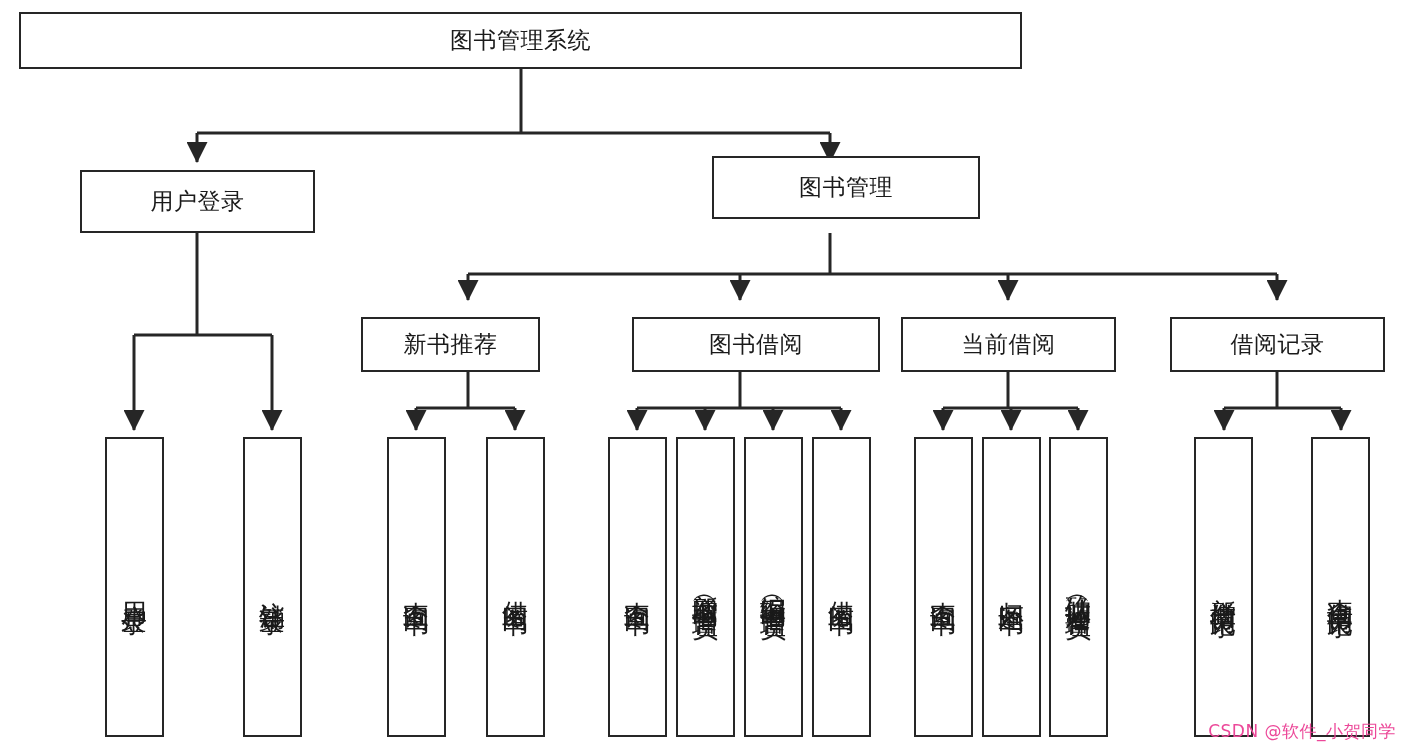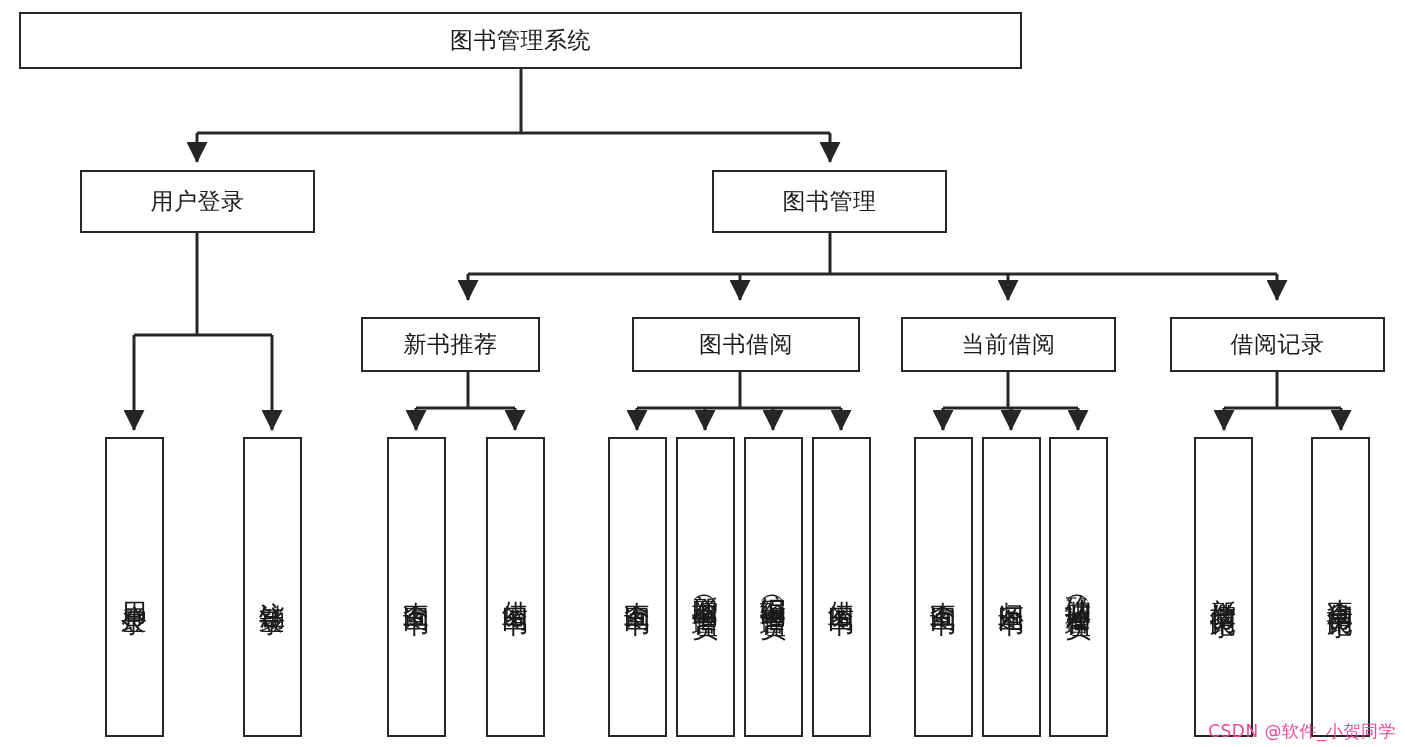--- a/index.html
+++ b/index.html
@@ -128,28 +128,28 @@
     </g>
   </svg>
 
   <div class="node-box root" style="left:19px; top:12px; width:1003px; height:57px;align-items:center;">
     <span class="node-label">图书管理系统</span>
   </div>
 
   <div class="node-box horizontal" style="left:80px; top:170px; width:235px; height:63px;">
     <span class="node-label">用户登录</span>
   </div>
-  <div class="node-box horizontal" style="left:712px; top:170px; width:235px; height:63px;">
+  <div class="node-box horizontal" style="left:712px; top:156px; width:268px; height:63px;">
     <span class="node-label">图书管理</span>
   </div>
 
   <div class="node-box horizontal" style="left:361px; top:317px; width:179px; height:55px;">
     <span class="node-label">新书推荐</span>
   </div>
-  <div class="node-box horizontal" style="left:632px; top:317px; width:228px; height:55px;">
+  <div class="node-box horizontal" style="left:632px; top:317px; width:248px; height:55px;">
     <span class="node-label">图书借阅</span>
   </div>
   <div class="node-box horizontal" style="left:1170px; top:317px; width:215px; height:55px;">
     <span class="node-label">借阅记录</span>
   </div>
   <div class="node-box horizontal" style="left:901px; top:317px; width:215px; height:55px;">
     <span class="node-label">当前借阅</span>
   </div>
 
   <div class="node-box vertical" style="left:105px; top:437px; width:59px; height:300px;">

